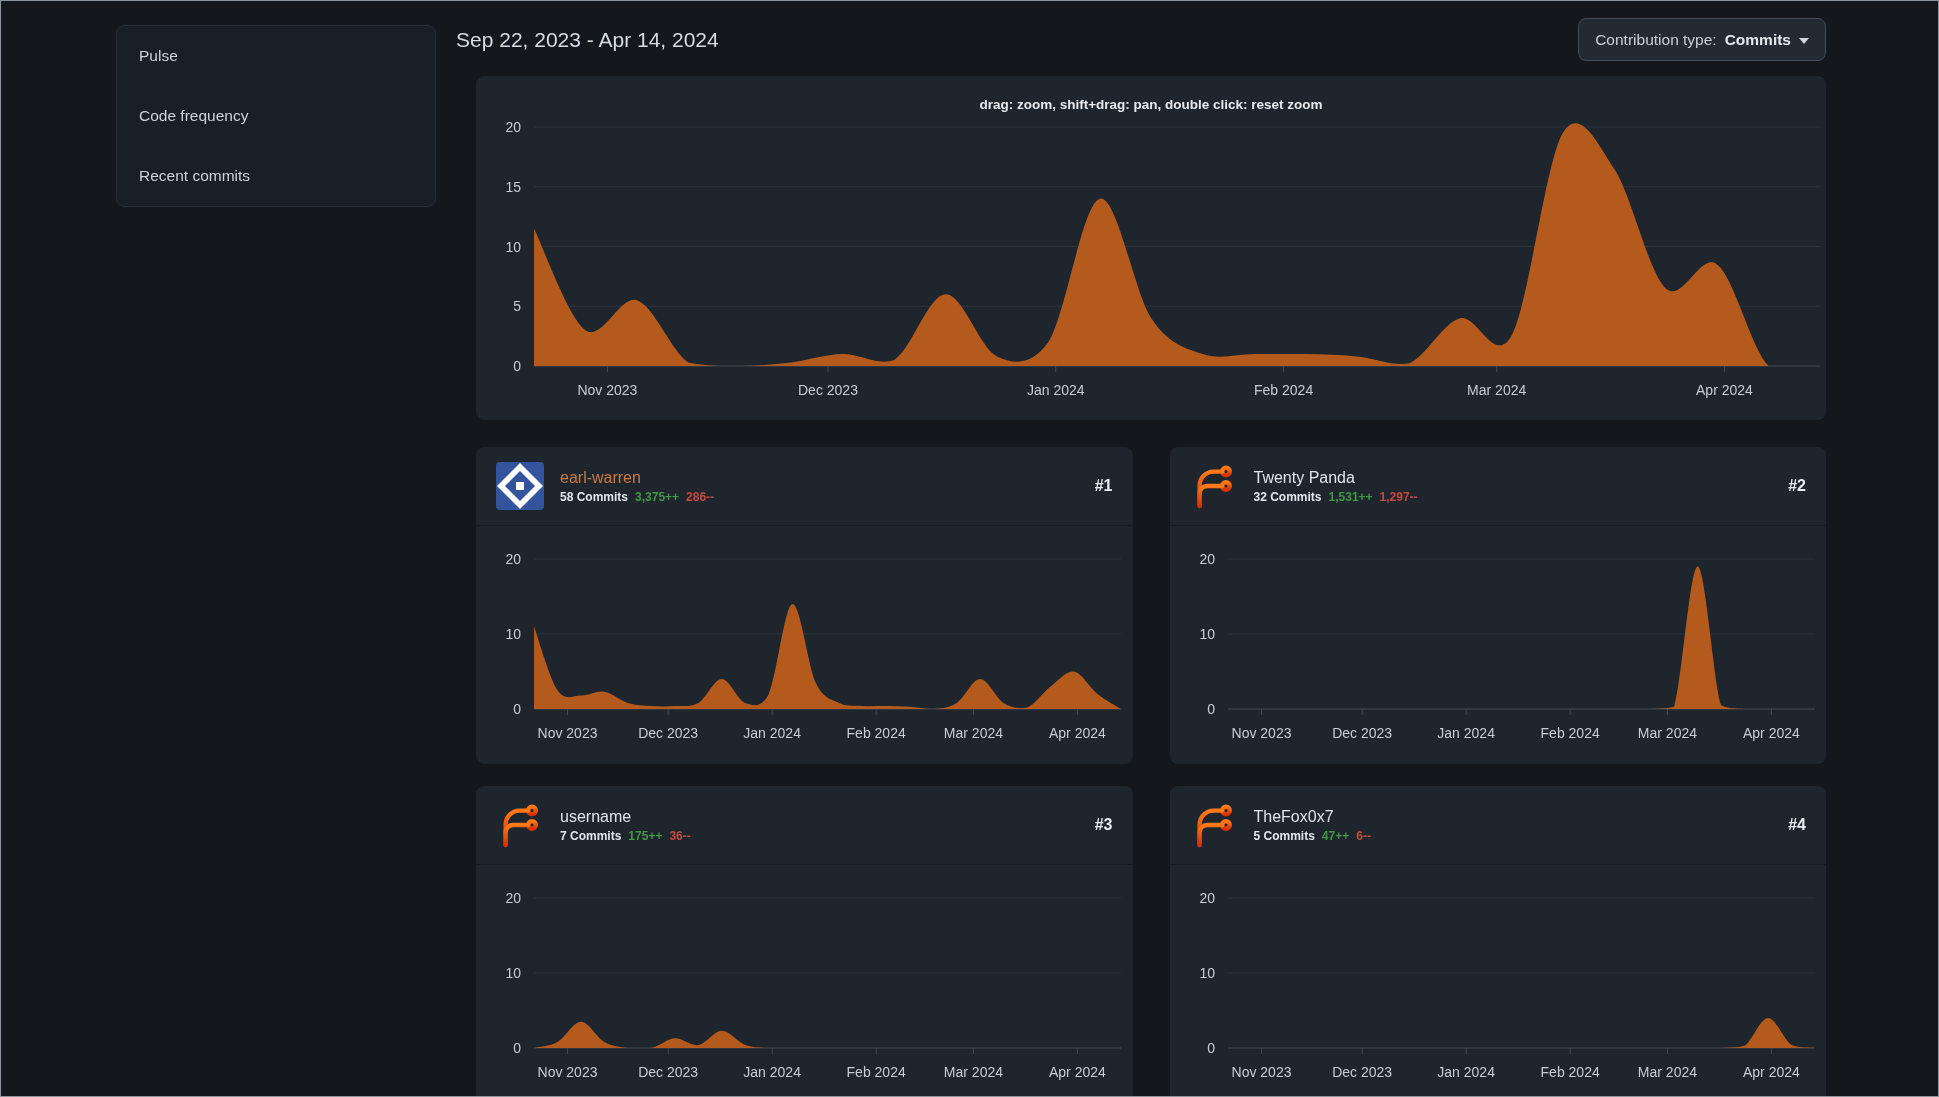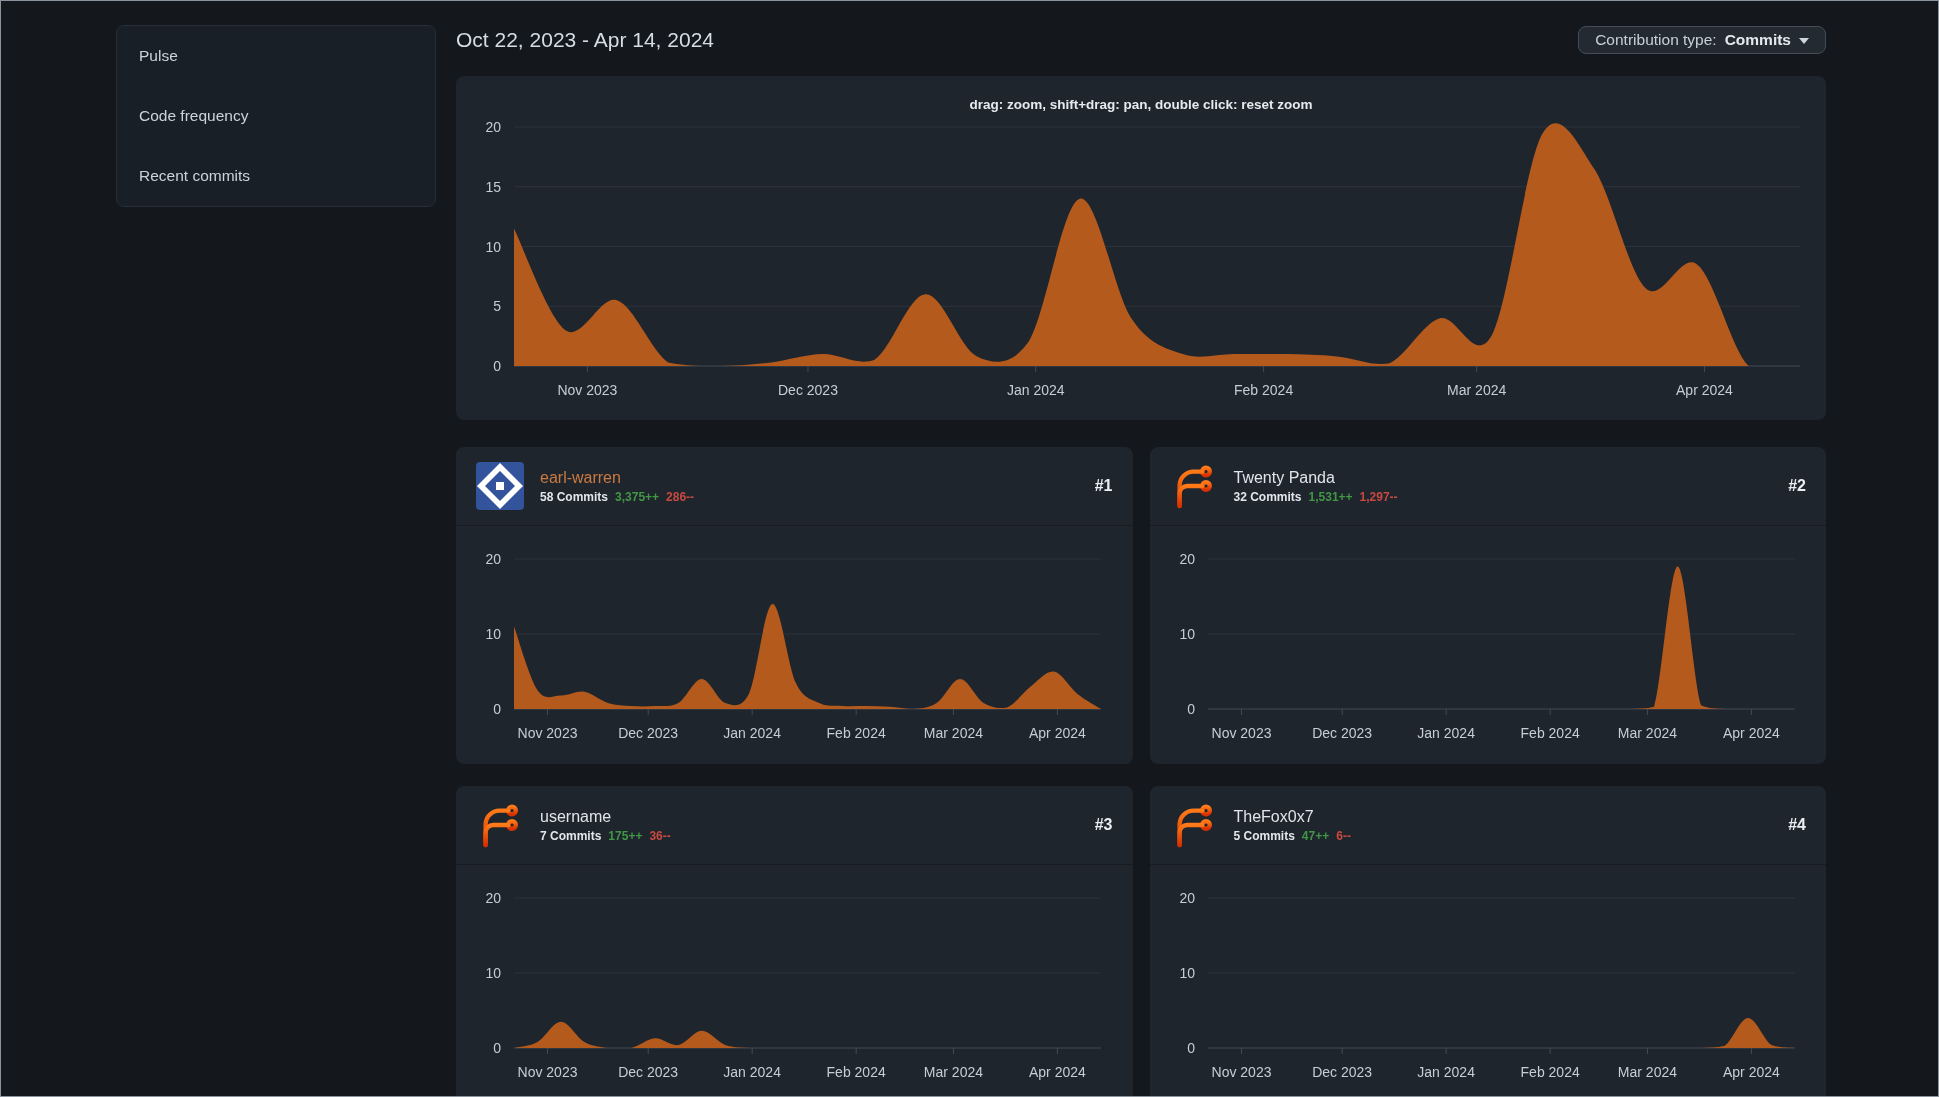--- a/index.html
+++ b/index.html
@@ -21,31 +21,31 @@
   .side-item {
     display:block; height:60px; line-height:60px; padding:0 22px;
     font-size:15.5px; color:var(--text,#ccd3da); cursor:pointer; text-decoration:none;
   }
   .side-item.active { background:var(--selected-bg,#2a323c); color:#e3e9ef; }
   
   .content { position:absolute; left:455px; top:0; width:1370px; }
   .topbar { display:flex; align-items:center; justify-content:space-between; margin-top:18px; height:41px; }
   .date-title { font-size:21px; font-weight:400; color:var(--heading-text,#d6dce3); }
   .dropdown-btn {
-    display:flex; align-items:center; gap:8px; height:28px; padding:0 16px;
+    display:flex; align-items:center; gap:8px; height:43px; padding:0 16px;
     background:#242a32; border:1px solid #434c59; border-radius:8px;
     color:#c8cfd7; font-size:15.5px; cursor:pointer; font-family:inherit;
   }
   .dropdown-btn strong { color:#e4e9ee; }
   .caret {
     width:0; height:0; border-left:5px solid transparent; border-right:5px solid transparent;
     border-top:6px solid #cfd5dc; margin-top:2px;
   }
   
-  .card { background:var(--card-bg,#1f252d); border-radius:8px; }
+  .card { background:var(--card-bg,#1f252d); border-radius:8px;margin-left:20px; }
   .main-chart-card { margin-top:16px; height:344px; position:relative; }
   .hint {
     position:absolute; top:21px; left:0; right:0; text-align:center; z-index:2;
     font-size:13.5px; font-weight:700; color:#e6eaee;
   }
   .chart { cursor:crosshair; }
   .chart-large { position:absolute; inset:0; }
   .cards-grid { display:grid; grid-template-columns:1fr 1fr; gap:22px 17px; margin-top:27px; }
   .contrib-card { height:317px; overflow:hidden; }
   .contrib-head {
@@ -71,21 +71,21 @@
 
   <nav class="sidebar">
     <a class="side-item">Pulse</a>
     <a class="side-item">Code frequency</a>
     <a class="side-item">Recent commits</a>
   </nav>
 
   <main class="content">
 
     <div class="topbar">
-      <h2 class="date-title">Oct 22, 2023 - Apr 14, 2024</h2>
+      <h2 class="date-title">Sep 22, 2023 - Apr 14, 2024</h2>
       <button class="dropdown-btn">
         <span>Contribution type:</span>
         <strong>Commits</strong>
         <span class="caret"></span>
       </button>
     </div>
 
     <section class="card main-chart-card">
       <div class="hint">drag: zoom, shift+drag: pan, double click: reset zoom</div>
       <div class="chart chart-large"><svg viewBox="0 0 1370 344" width="1370" height="344">

